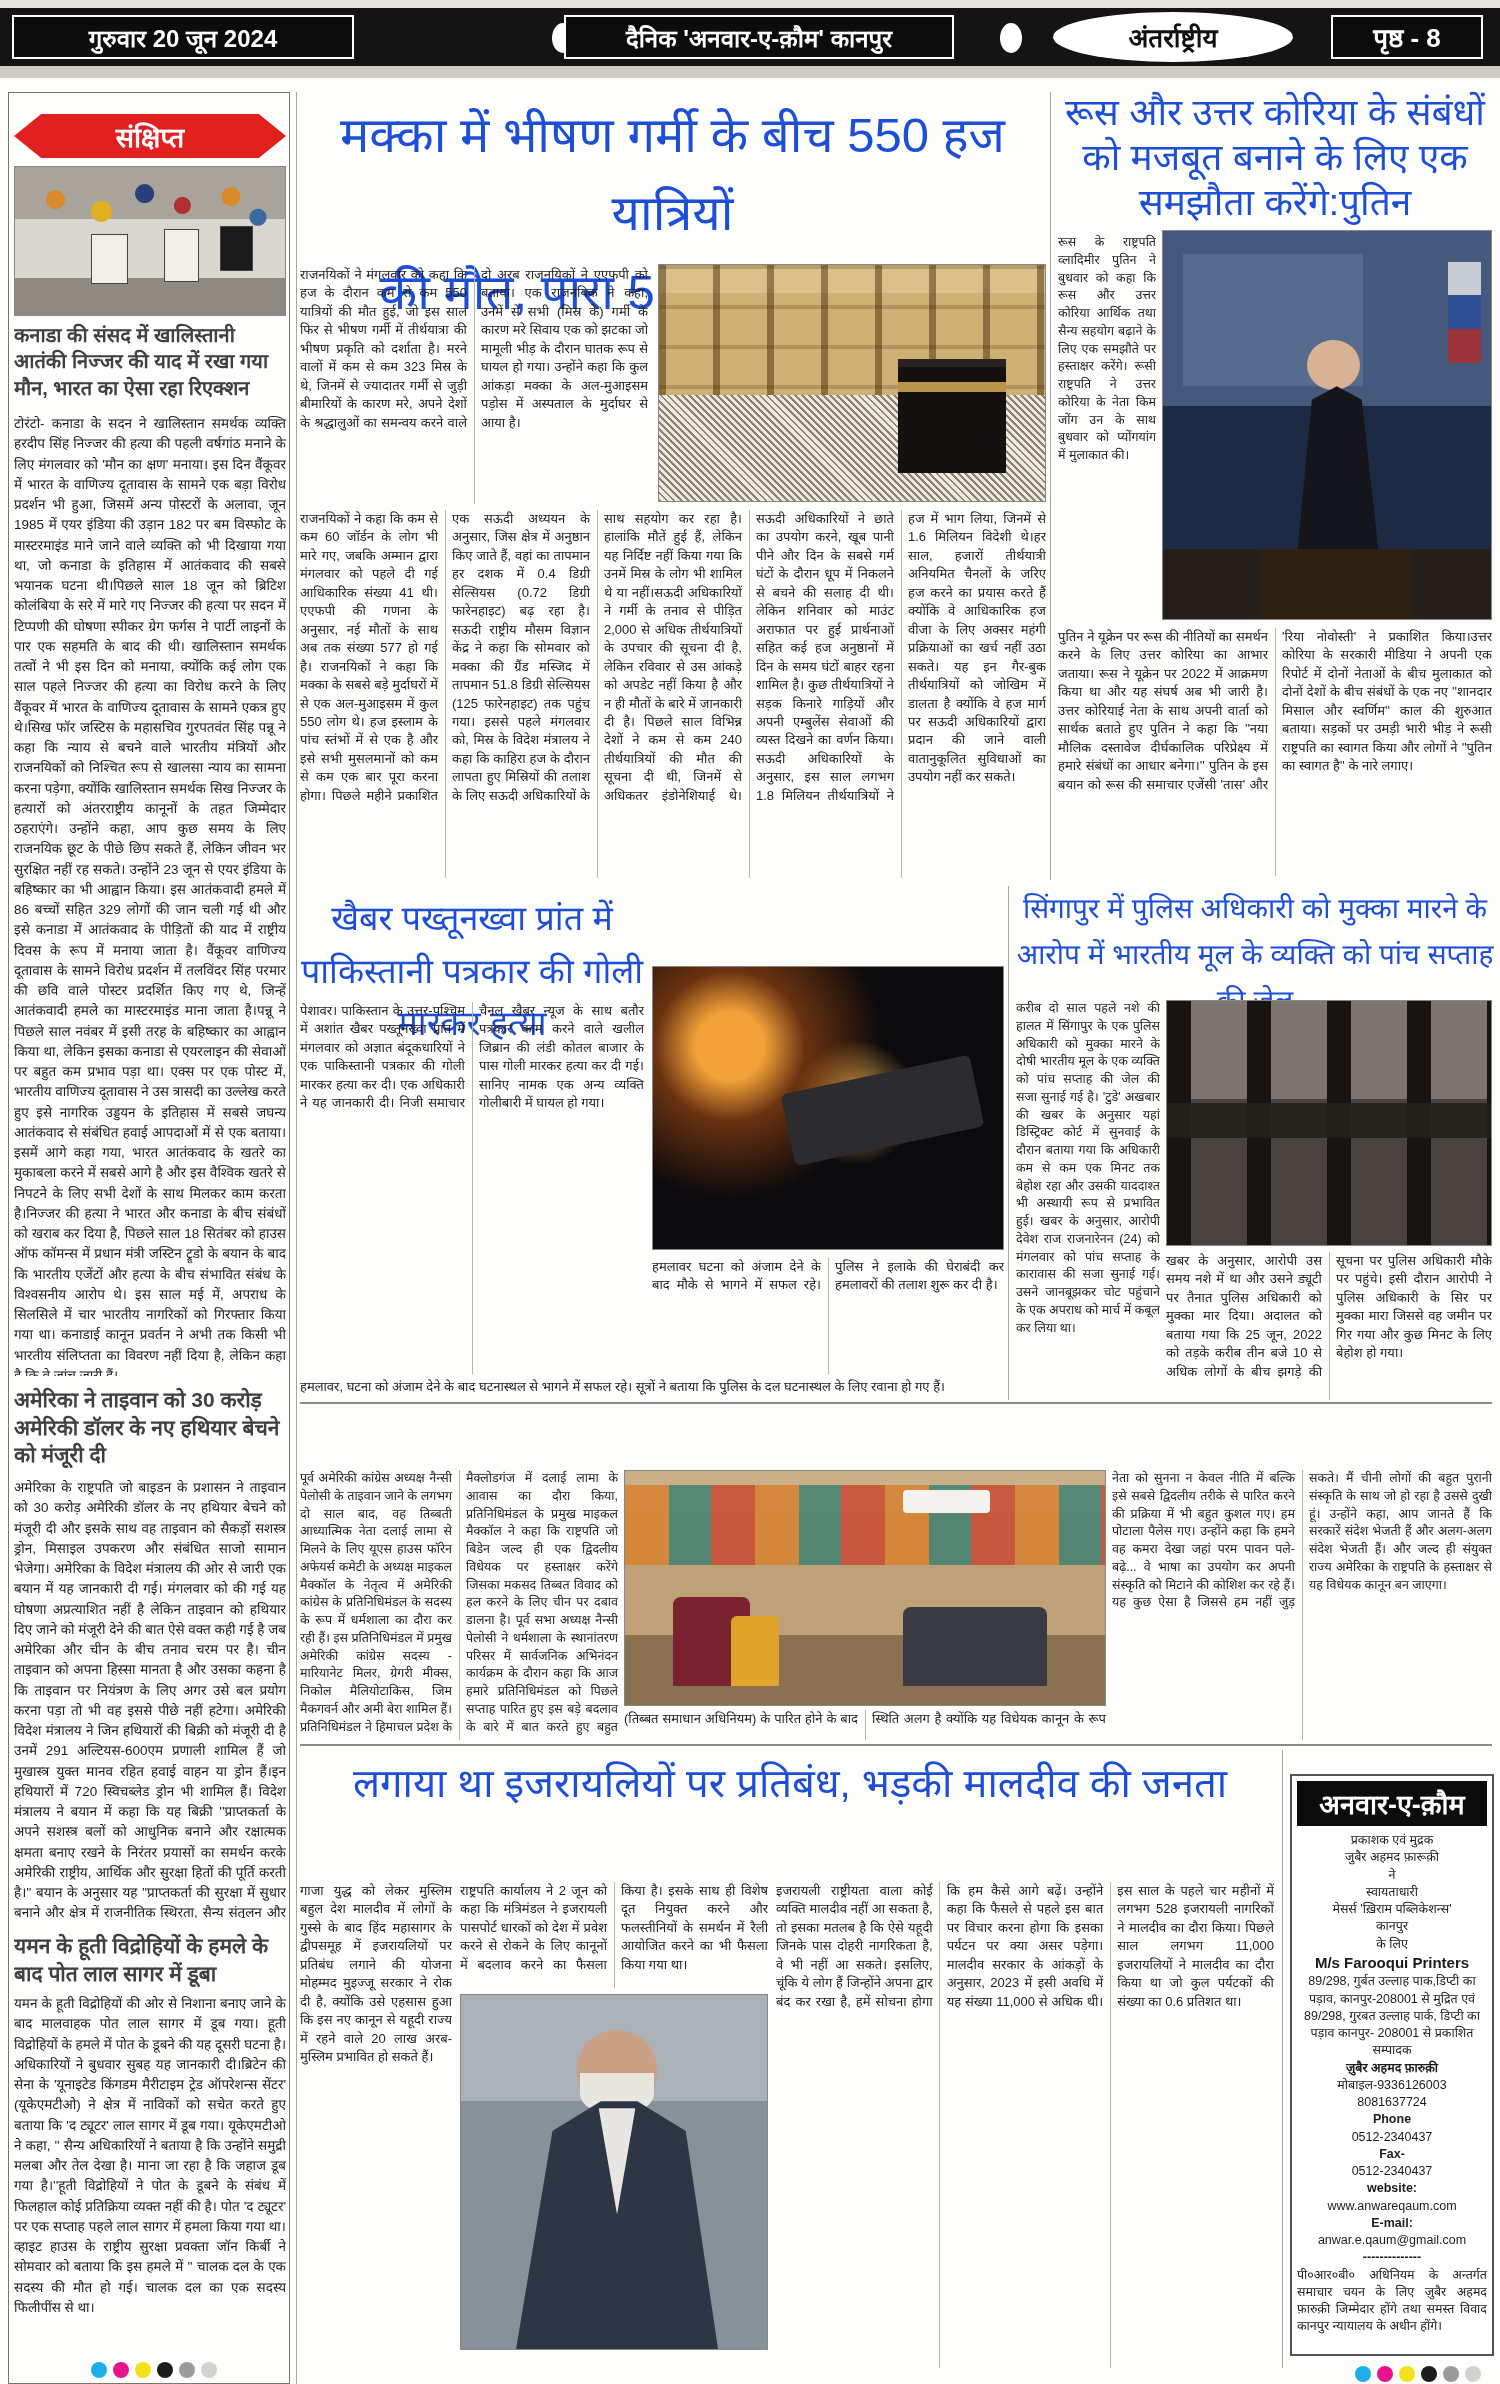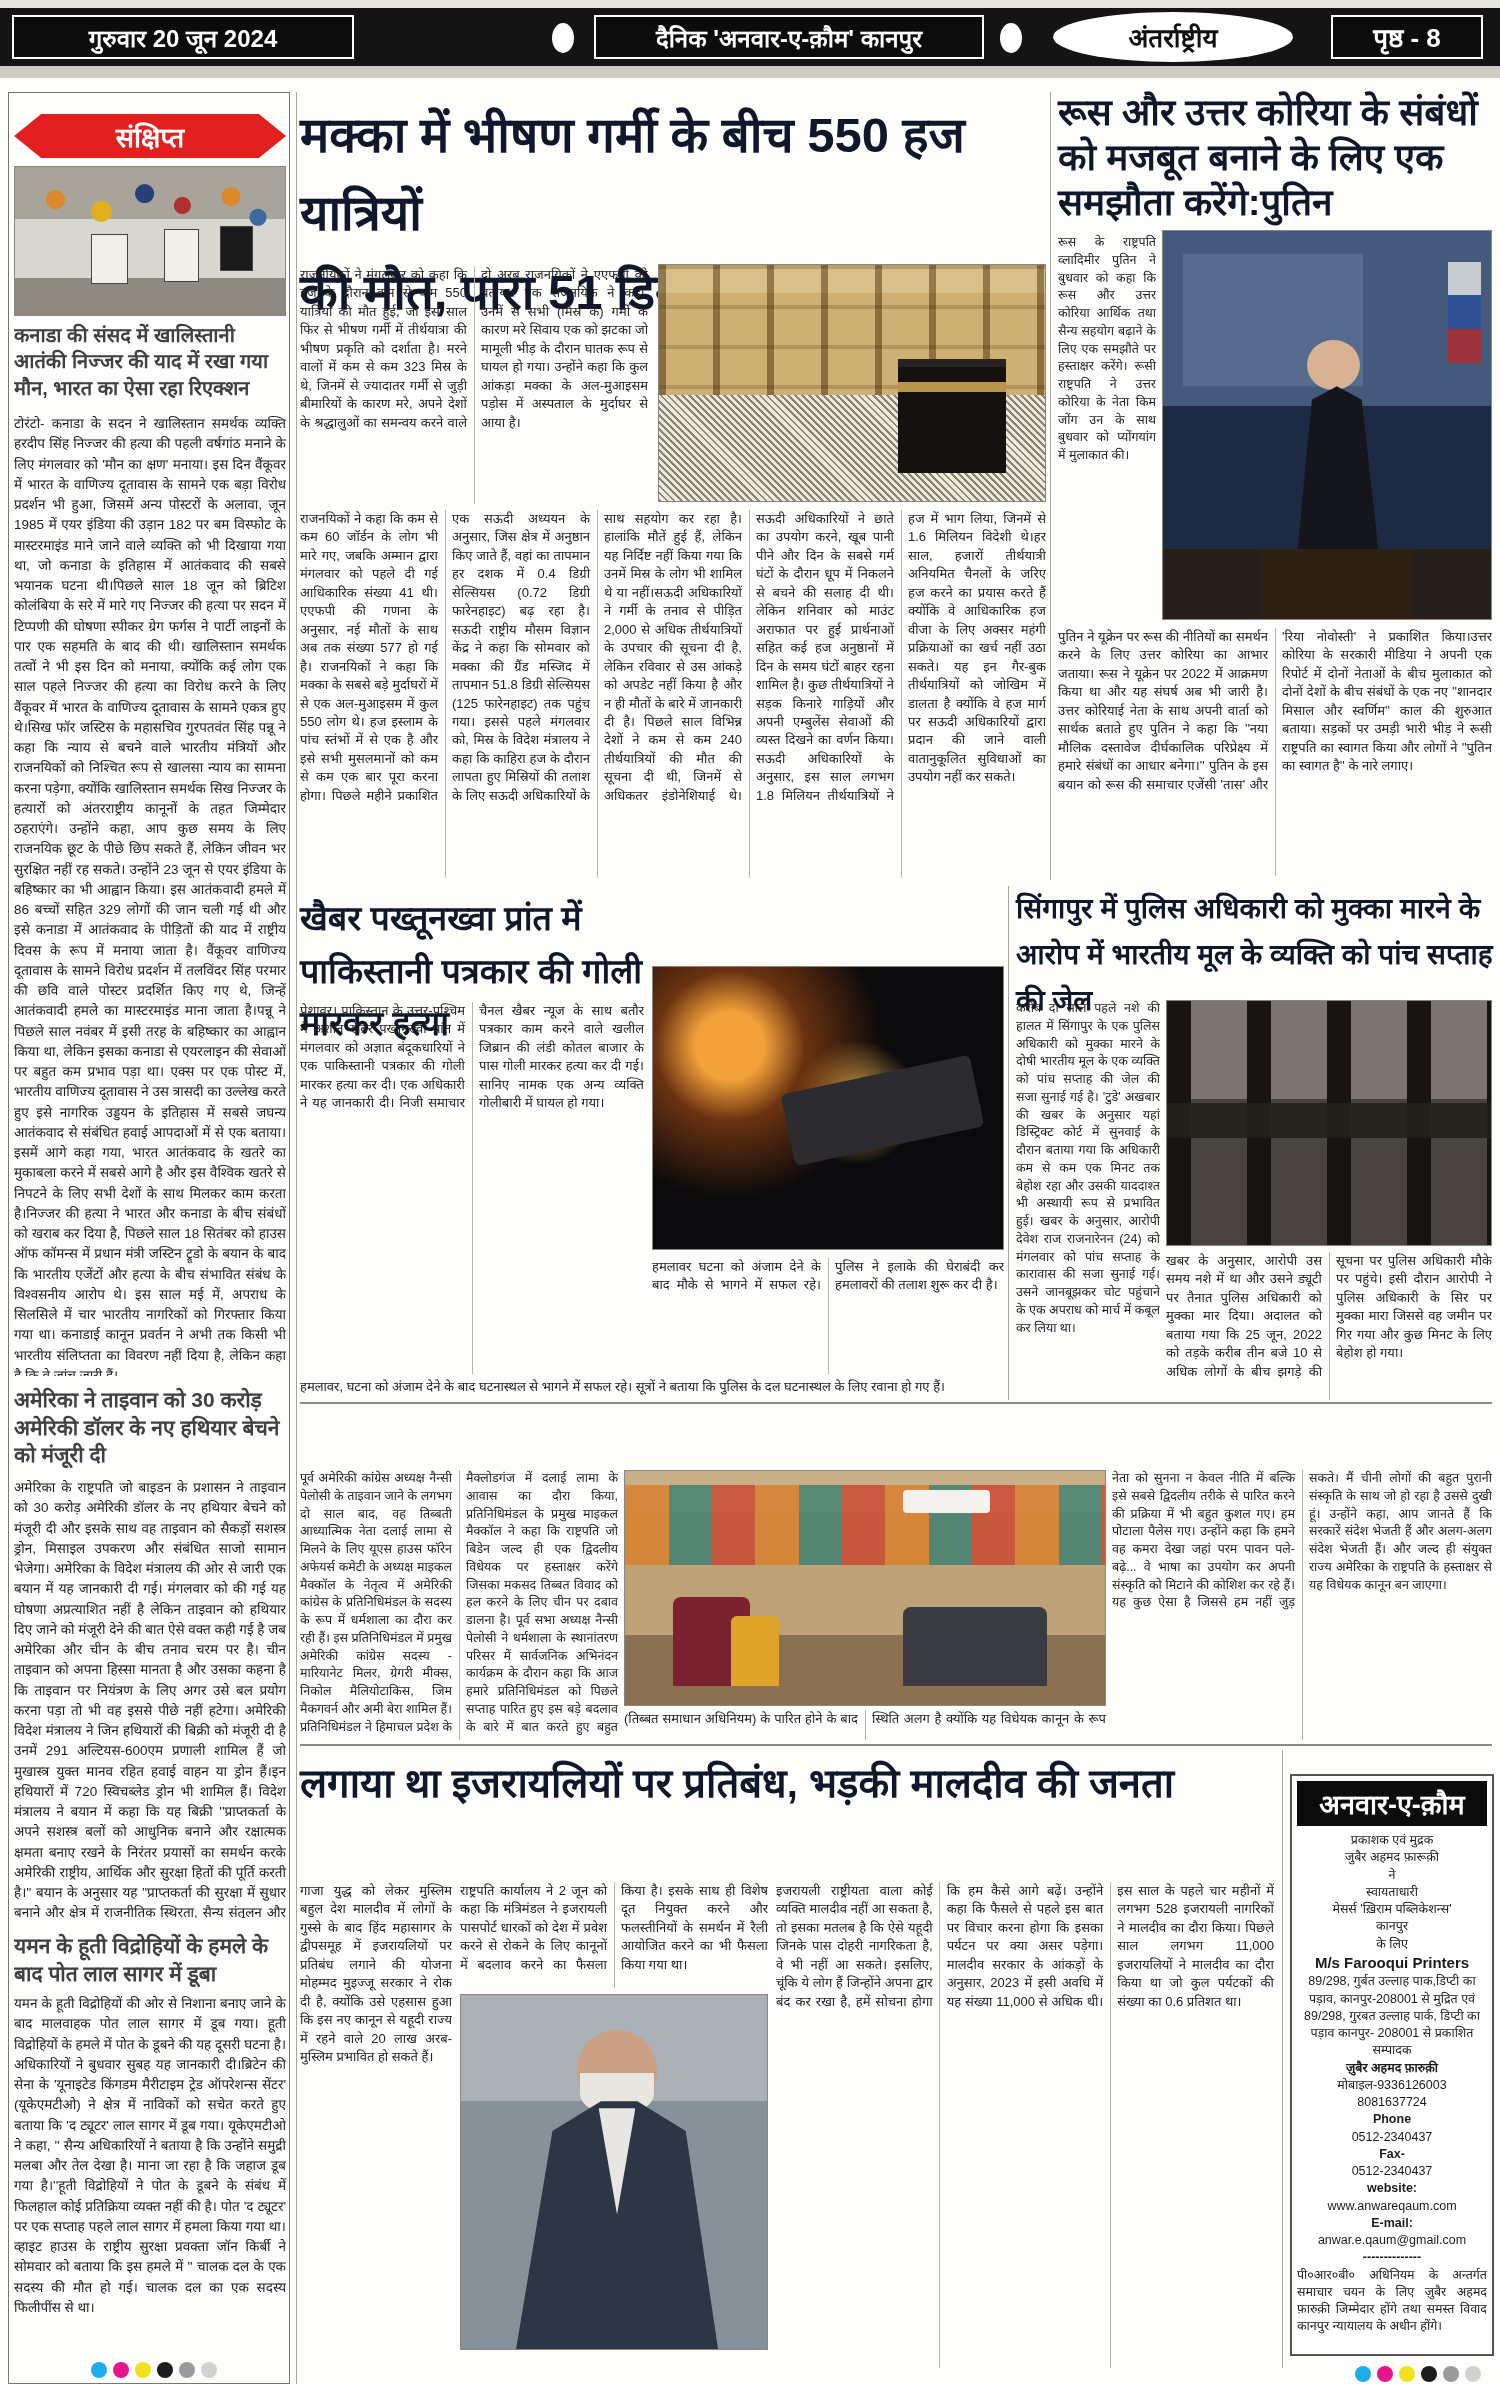--- a/index.html
+++ b/index.html
@@ -11,21 +11,21 @@
   
   .masthead{left:0;top:0;width:1500px;height:58px;background:#141414;}
   .m-box{border:2px solid #fff;background:#0c0c0c;color:#fff;display:flex;align-items:center;
          justify-content:center;font-weight:bold;}
   .m-dot{background:#fff;border-radius:50%;}
   .m-oval{background:#fff;color:#111;border-radius:50%;display:flex;align-items:center;
           justify-content:center;font-weight:bold;}
   .gray-band{left:0;top:58px;width:1500px;height:12px;background:#cfccc6;}
 
   
-  .hl{font-weight:bold;color:#0f172a;text-align:left;}
+  .hl{font-weight:normal;color:#1d4ed8;text-align:center;}
   .bodytext{font-size:13px;line-height:1.42;text-align:justify;color:#1d1d1d;overflow:hidden;
             column-gap:14px;column-rule:1px solid #b8b3ab;}
   .c1{column-count:1;} .c2{column-count:2;} .c3{column-count:3;} .c5{column-count:5;}
   .rule-v{background:#a9a49c;width:1px;}
   .rule-h{background:#8f8a82;height:2px;}
 
   
   .side-box{left:8px;top:84px;width:282px;height:2292px;border:1px solid #7a766e;background:#fdfdfb;}
   .ribbon{background:#e32020;color:#fff;display:flex;align-items:center;justify-content:center;
           font-weight:bold;font-size:27px;
@@ -99,21 +99,21 @@
   .rd4{background:#1c1c1c;} .rd5{background:#9b9b9b;} .rd6{background:#d2d2d0;}
 </style>
 </head>
 <body>
 
 <div class="page">
 
   <div class="abs masthead">
     <div class="abs m-box" style="left:12px;top:7px;width:342px;height:44px;font-size:24px;">गुरुवार 20 जून 2024</div>
     <div class="abs m-dot" style="left:552px;top:15px;width:22px;height:30px;"></div>
-    <div class="abs m-box" style="left:594px;top:7px;width:390px;height:44px;font-size:24px;">दैनिक 'अनवार-ए-क़ौम' कानपुर</div>
+    <div class="abs m-box" style="left:564px;top:7px;width:390px;height:44px;font-size:24px;">दैनिक 'अनवार-ए-क़ौम' कानपुर</div>
     <div class="abs m-dot" style="left:1000px;top:15px;width:22px;height:30px;"></div>
     <div class="abs m-oval" style="left:1053px;top:4px;width:240px;height:50px;font-size:26px;">अंतर्राष्ट्रीय</div>
     <div class="abs m-box" style="left:1331px;top:7px;width:152px;height:44px;font-size:26px;">पृष्ठ - 8</div>
   </div>
   <div class="abs gray-band"></div>
 
   <div class="abs side-box"></div>
   <div class="abs ribbon" style="left:14px;top:106px;width:272px;height:44px;">संक्षिप्त</div>
 
   <div class="abs ph ph-protest" style="left:14px;top:158px;width:272px;height:150px;">

